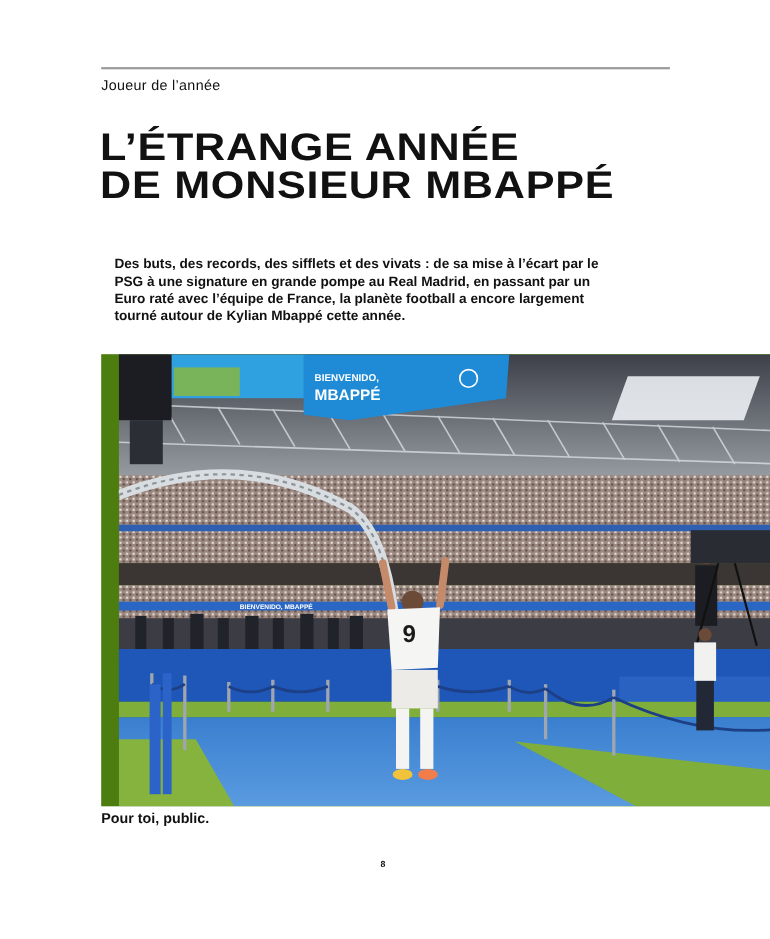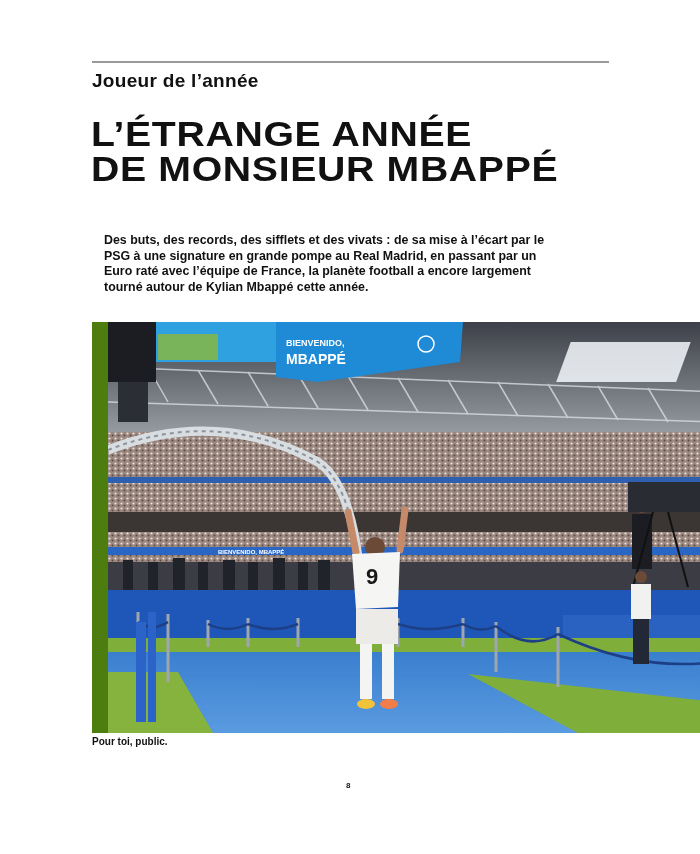--- a/index.html
+++ b/index.html
@@ -1,24 +1,24 @@
 <!DOCTYPE html>
 <html><head>
 <meta charset="utf-8">
 <style>
   html, body { margin:0; padding:0; background:#ffffff; }
   body { width:700px; height:854px; position:relative; overflow:hidden; font-family:"Liberation Sans", sans-serif; color:#111; }
   .rule { position:absolute; left:92px; top:61px; width:517px; height:2px; background:#9a9a9a; }
-  .kicker { position:absolute; left:92px; top:70px; font-size:19px; font-weight:700; letter-spacing:0.3px; color:#111; }
+  .kicker { position:absolute; left:92px; top:70px; font-size:13px; font-weight:400; letter-spacing:0.3px; color:#111; }
   .headline { position:absolute; left:91px; top:116px; font-size:35px; line-height:35px; font-weight:900; letter-spacing:0.6px; color:#111; font-family:"Liberation Sans", sans-serif; transform:scaleX(1.12); transform-origin:left top; }
   .headline div { white-space:nowrap; }
   .lede { position:absolute; left:92px; top:221px; width:450px; font-size:12.4px; line-height:15.6px; font-weight:700; color:#111; }
   .photo { position:absolute; left:92px; top:322px; width:608px; height:411px; overflow:hidden; background:#4d7c0f;padding-left:16px; }
   .photo svg { display:block; }
-  .caption { position:absolute; left:92px; top:736px; font-size:10px; font-weight:700; color:#111; }
+  .caption { position:absolute; left:92px; top:736px; font-size:13px; font-weight:700; color:#111; }
   .folio { position:absolute; left:346px; top:781px; font-size:8px; font-weight:700; color:#111; }
   .sr { position:absolute; opacity:0; pointer-events:none; }
 </style>
 </head>
 <body>
 
 <div class="rule"></div>
 <div class="kicker">Joueur de l’année</div>
 <h1 class="headline" style="margin:0;">
   <div>L’ÉTRANGE ANNÉE</div>

